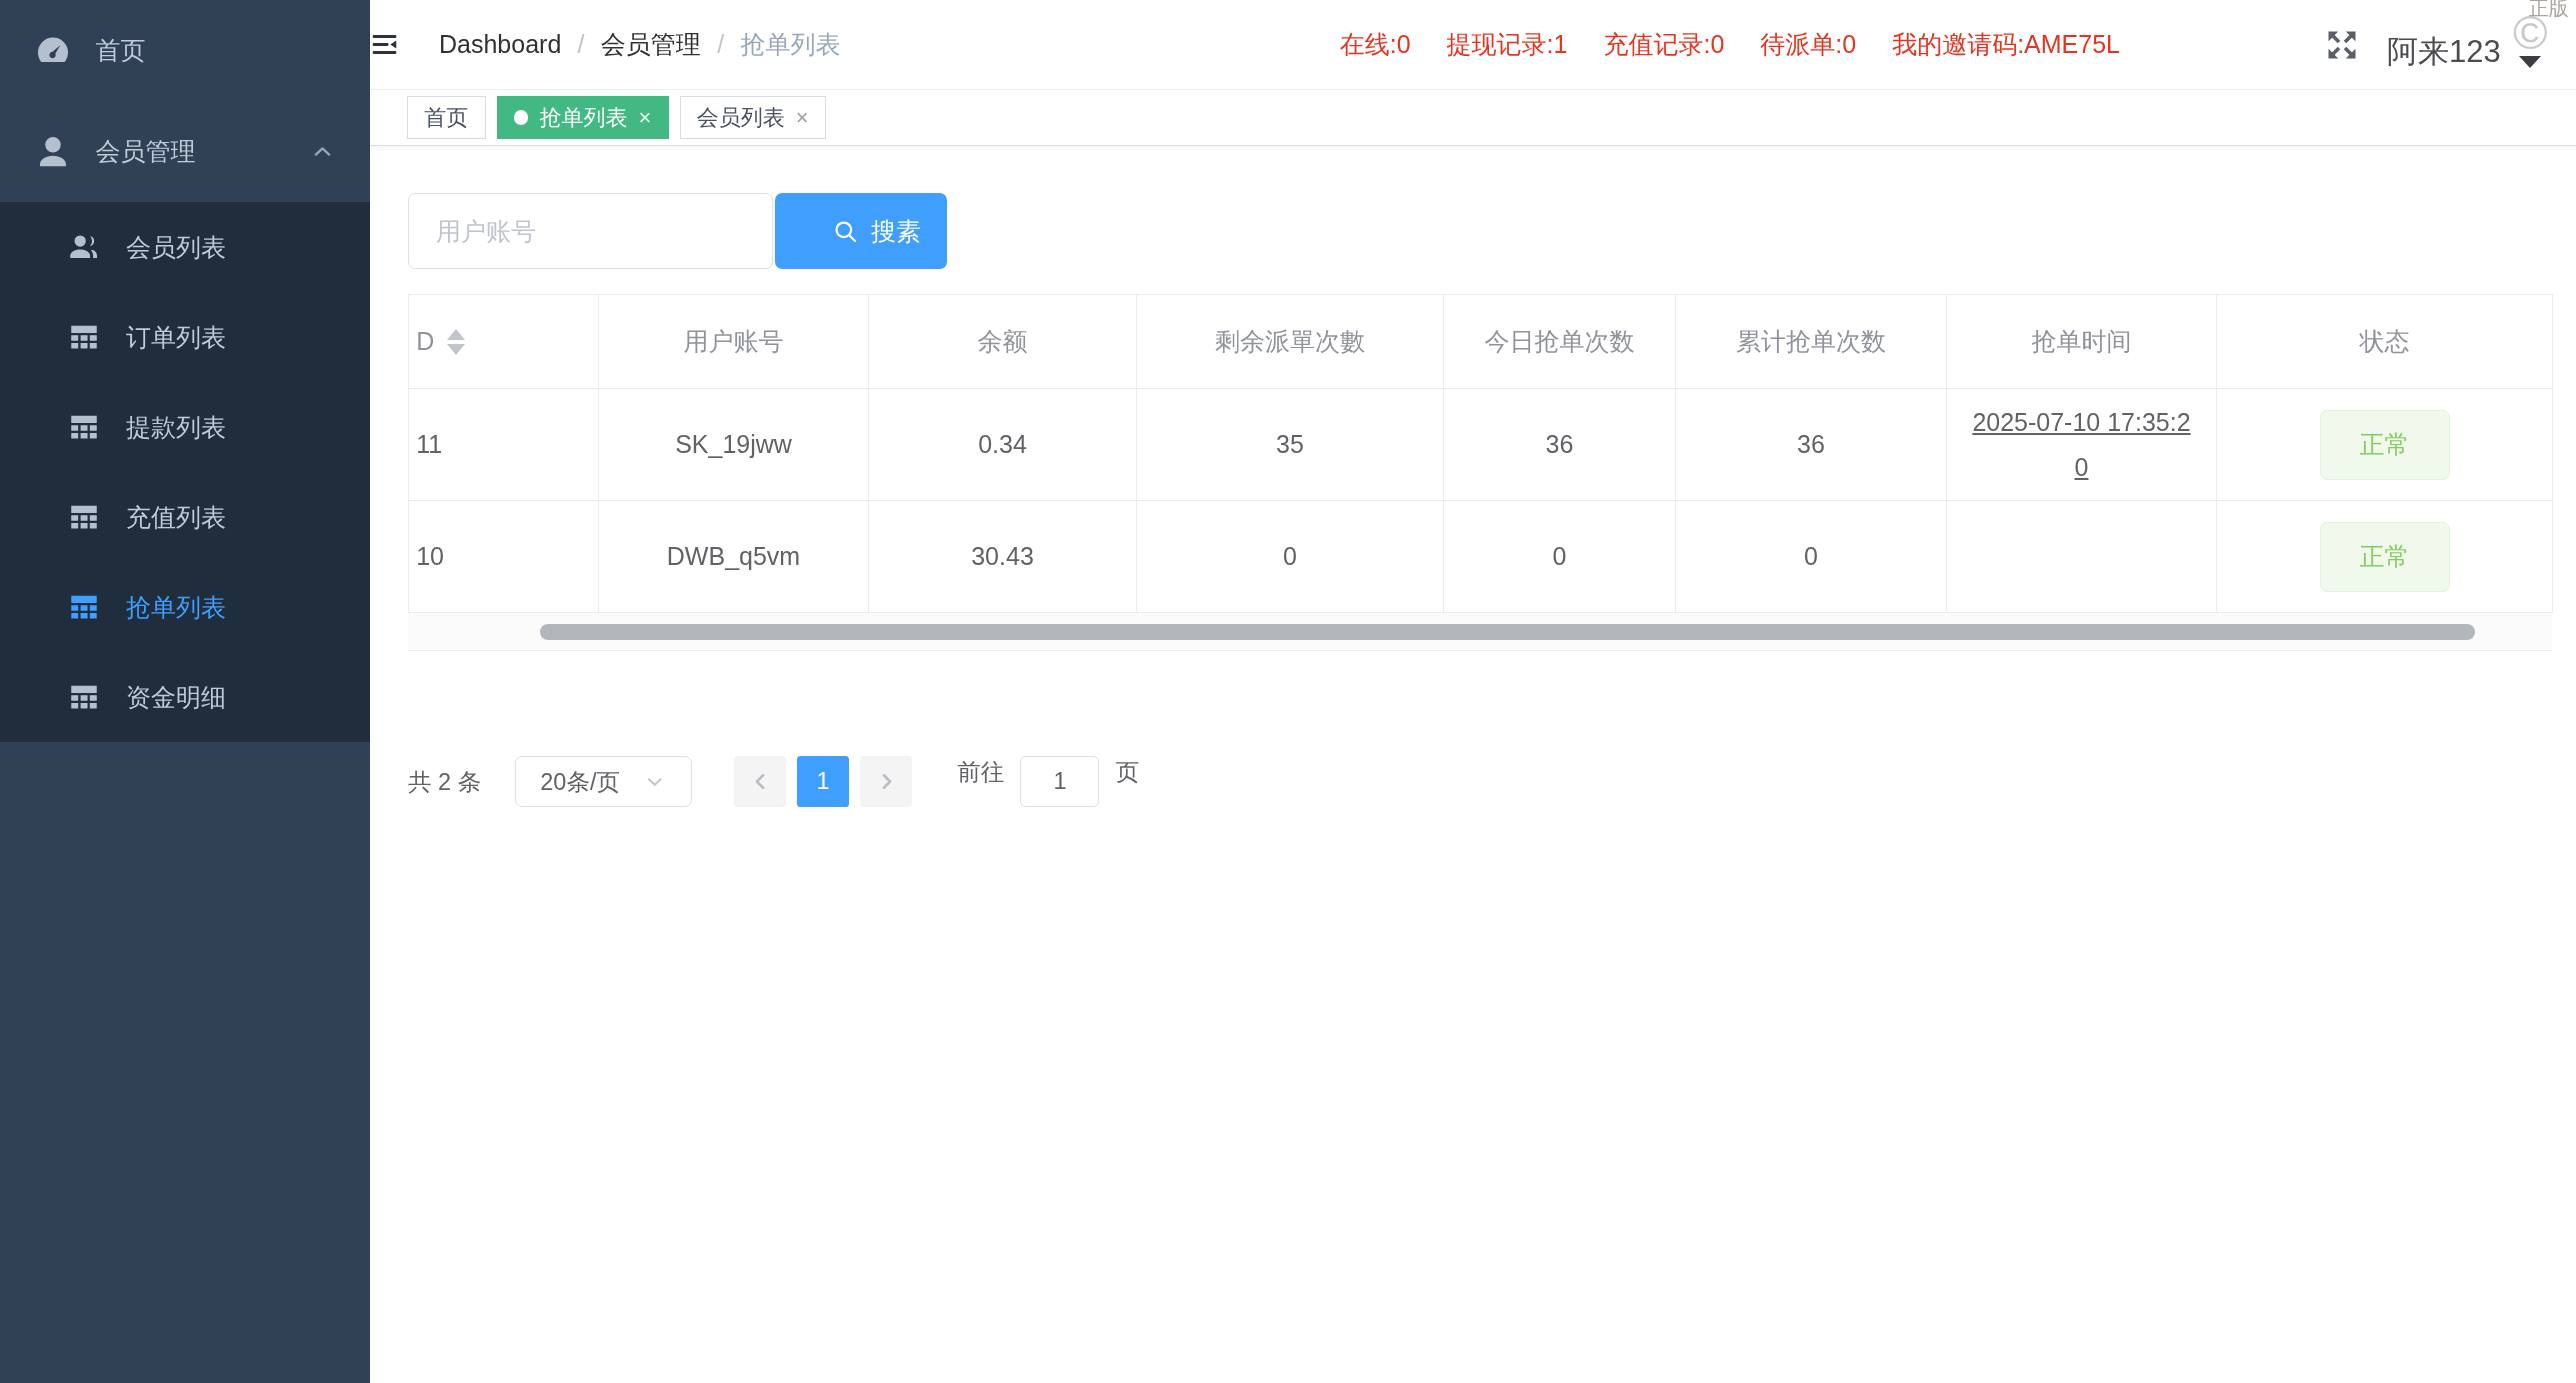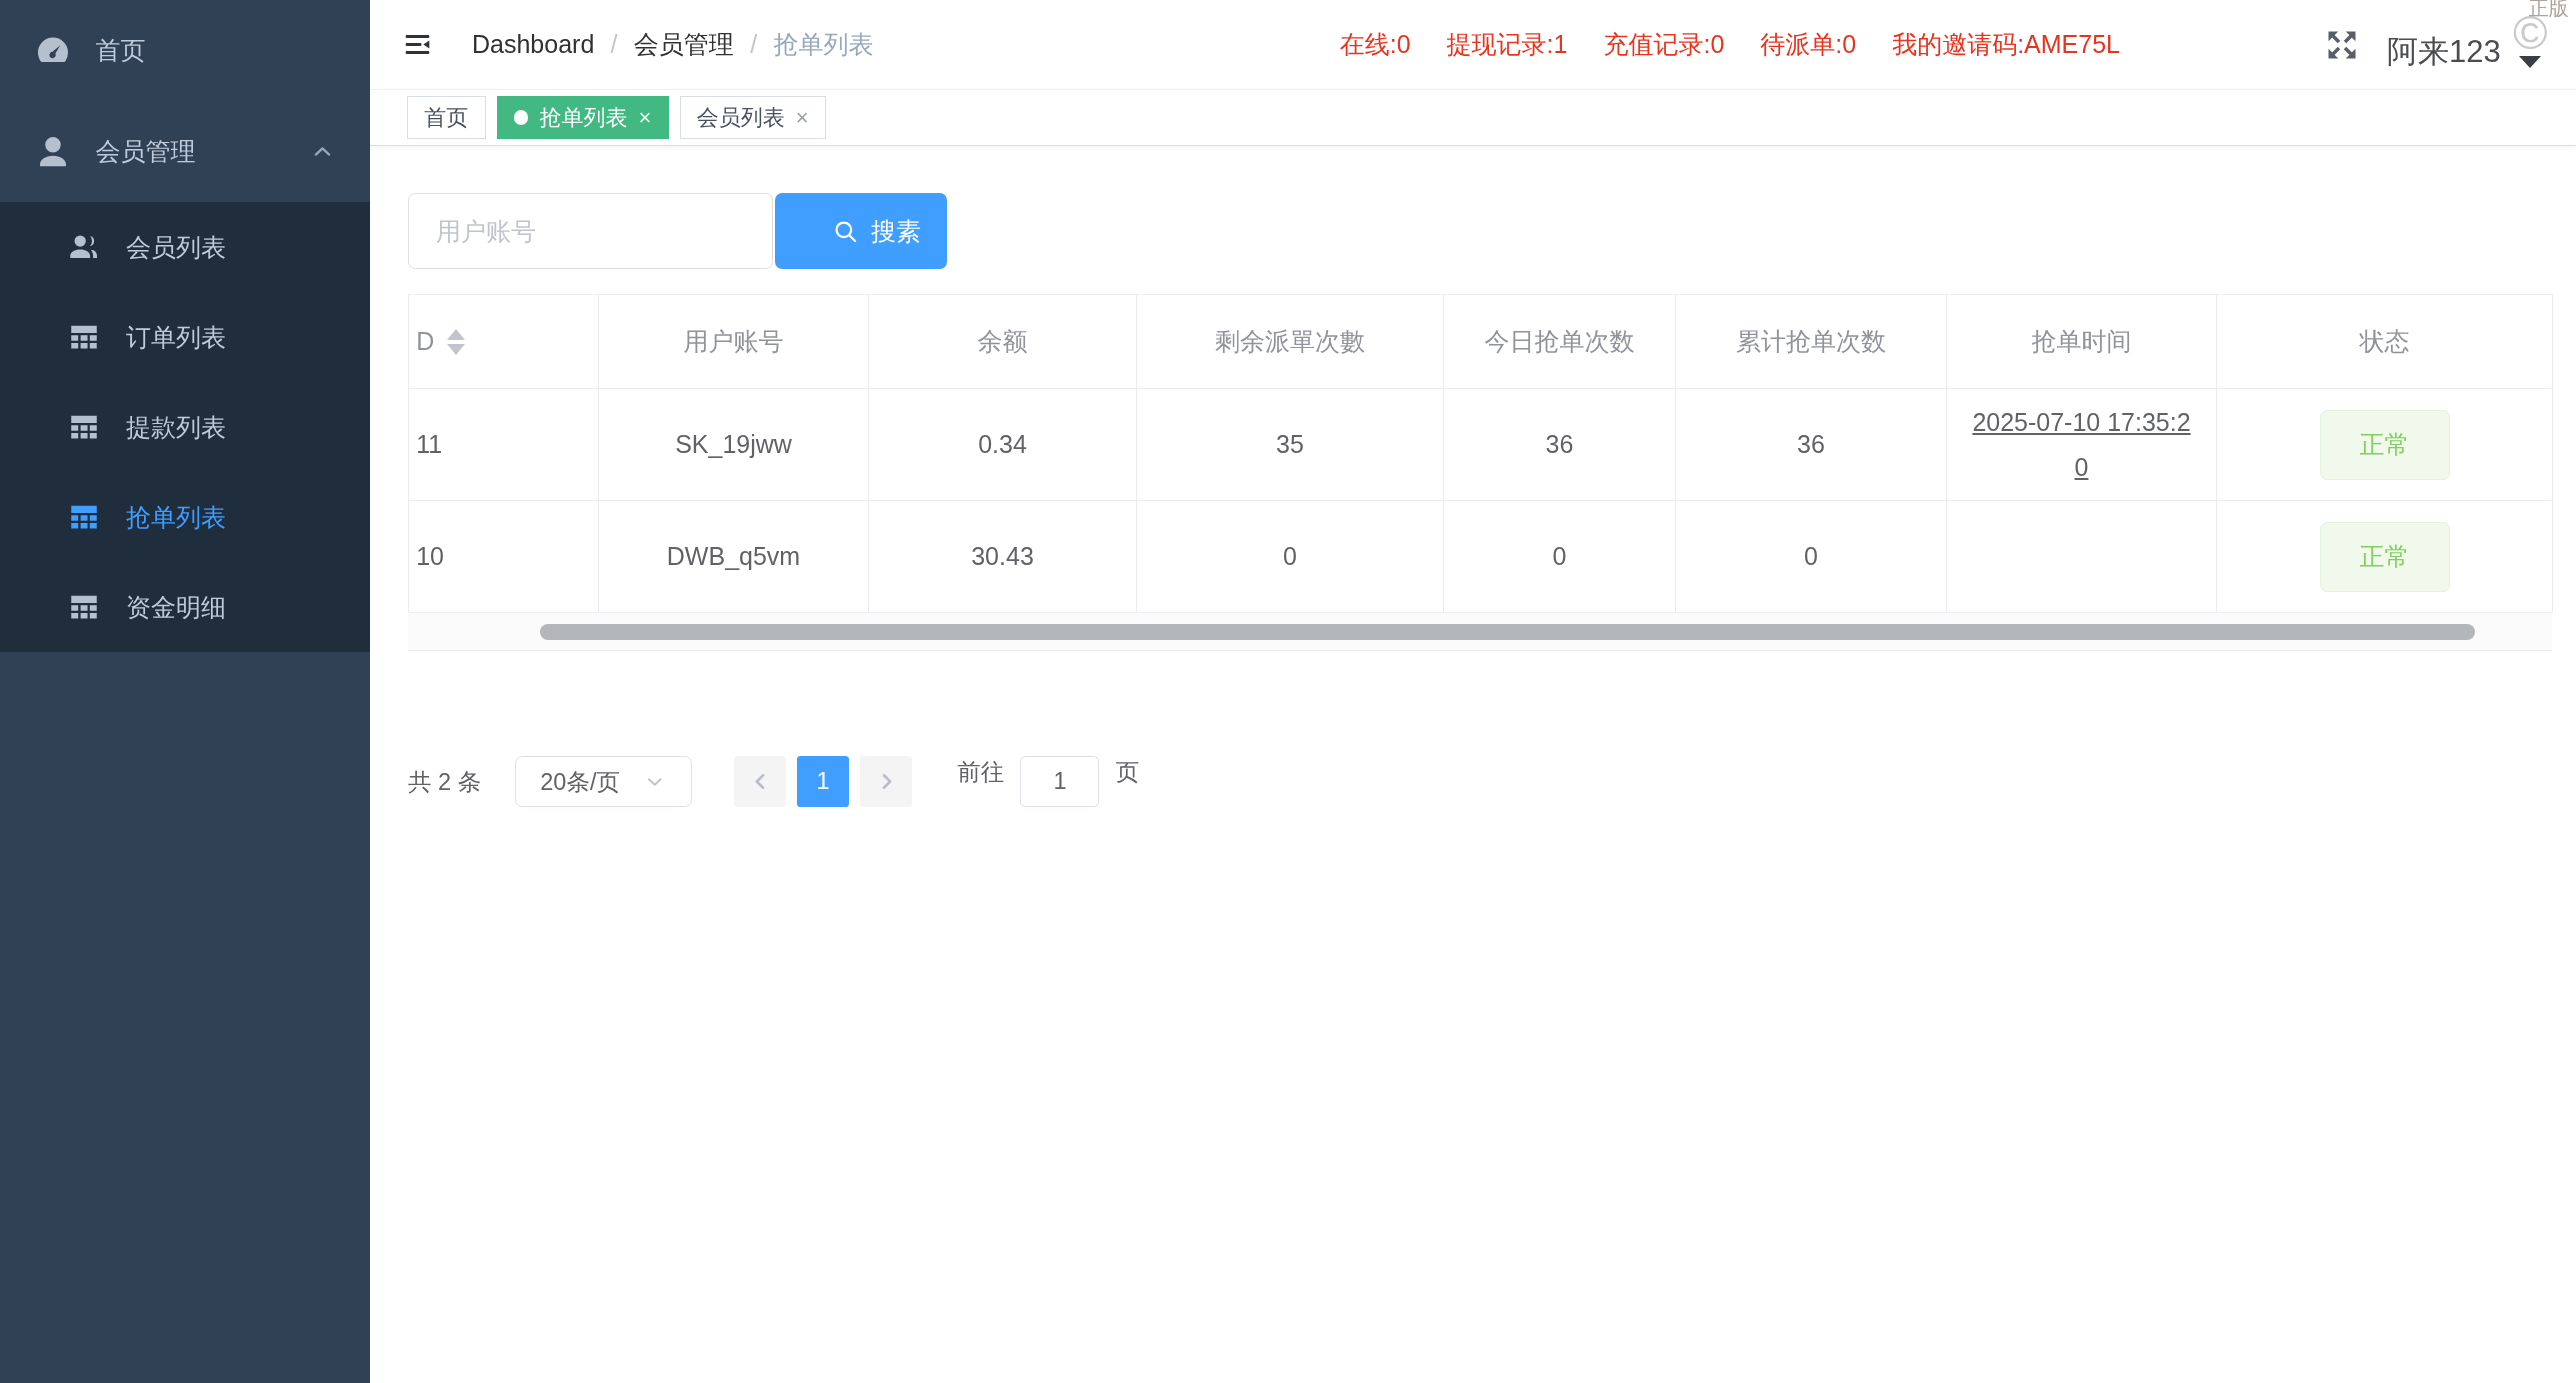--- a/index.html
+++ b/index.html
@@ -13,21 +13,21 @@
   .menu-item .chev { margin-left:auto; width:29px; height:29px; color:#97a5b5; }
   .submenu { background:#1f2d3d; }
   .sub-item { height:90px; display:flex; align-items:center; padding-left:67px; color:#bfcbd9; font-size:25px; cursor:pointer; }
   .sub-item .mi-icon { width:34px; height:34px; margin-right:25px; flex:none; color:#b4c0cd; }
   .sub-item.active { color:#409eff; }
   .sub-item.active .mi-icon { color:#409eff; }
 
   
   .main { position:absolute; left:370px; top:0; right:0; bottom:0; background:#fff; }
 
-  .navbar { height:90px; display:flex; align-items:center; padding-left:33px; position:relative; border-bottom:0.9px solid #eef0f4; background:#fff; }
+  .navbar { height:90px; display:flex; align-items:center; position:relative; border-bottom:0.9px solid #eef0f4; background:#fff; }
   .hamburger { width:29px; height:27px; margin-right:40px; cursor:pointer; color:#2f3337; flex:none; }
   .breadcrumb { font-size:25px; color:#303133; display:flex; align-items:center; }
   .bc-sep { color:#c0c4cc; margin:0 16.3px; }
   .bc-current { color:#97a8be; }
   .nav-right { position:absolute; right:12px; top:0; height:100%; display:flex; align-items:center; }
   .stats { display:flex; gap:36px; font-size:25px; color:#e8331f; margin-right:204px; white-space:nowrap; }
   .fullscreen { width:36px; height:36px; cursor:pointer; color:#5a5e66; margin-right:27px; flex:none; }
   .user-wrap { position:relative; width:177px; height:100%; cursor:pointer; }
   .username { position:absolute; left:0; top:31px; font-size:31px; color:#4a4c50; white-space:nowrap; }
   .avatar-glyph { position:absolute; right:16.3px; top:9px; font-size:47px; line-height:1; color:#c9c9c9; }
@@ -120,20 +120,26 @@
       <svg class="mi-icon" viewBox="0 0 24 24">
         <path fill="currentColor" d="M3 4h18v5.2H3zM3 10.8h4.9v3.9H3zm6.6 0h4.9v3.9H9.6zm6.5 0H21v3.9h-4.9zM3 16.3h4.9v3.9H3zm6.6 0h4.9v3.9H9.6zm6.5 0H21v3.9h-4.9z"></path>
       </svg>
       <span>订单列表</span>
     </div>
     <div class="sub-item">
       <svg class="mi-icon" viewBox="0 0 24 24">
         <path fill="currentColor" d="M3 4h18v5.2H3zM3 10.8h4.9v3.9H3zm6.6 0h4.9v3.9H9.6zm6.5 0H21v3.9h-4.9zM3 16.3h4.9v3.9H3zm6.6 0h4.9v3.9H9.6zm6.5 0H21v3.9h-4.9z"></path>
       </svg>
       <span>提款列表</span>
+    </div>
+    <div class="sub-item">
+      <svg class="mi-icon" viewBox="0 0 24 24">
+        <path fill="currentColor" d="M3 4h18v5.2H3zM3 10.8h4.9v3.9H3zm6.6 0h4.9v3.9H9.6zm6.5 0H21v3.9h-4.9zM3 16.3h4.9v3.9H3zm6.6 0h4.9v3.9H9.6zm6.5 0H21v3.9h-4.9z"></path>
+      </svg>
+      <span>充值列表</span>
     </div>
     <div class="sub-item active">
       <svg class="mi-icon" viewBox="0 0 24 24">
         <path fill="currentColor" d="M3 4h18v5.2H3zM3 10.8h4.9v3.9H3zm6.6 0h4.9v3.9H9.6zm6.5 0H21v3.9h-4.9zM3 16.3h4.9v3.9H3zm6.6 0h4.9v3.9H9.6zm6.5 0H21v3.9h-4.9z"></path>
       </svg>
       <span>抢单列表</span>
     </div>
     <div class="sub-item">
       <svg class="mi-icon" viewBox="0 0 24 24">
         <path fill="currentColor" d="M3 4h18v5.2H3zM3 10.8h4.9v3.9H3zm6.6 0h4.9v3.9H9.6zm6.5 0H21v3.9h-4.9zM3 16.3h4.9v3.9H3zm6.6 0h4.9v3.9H9.6zm6.5 0H21v3.9h-4.9z"></path>

